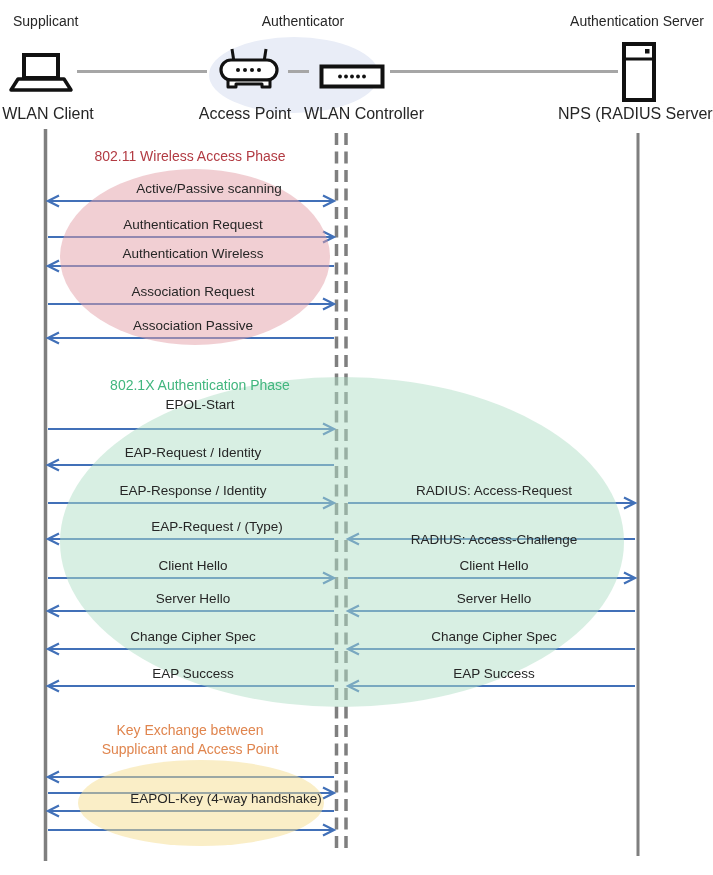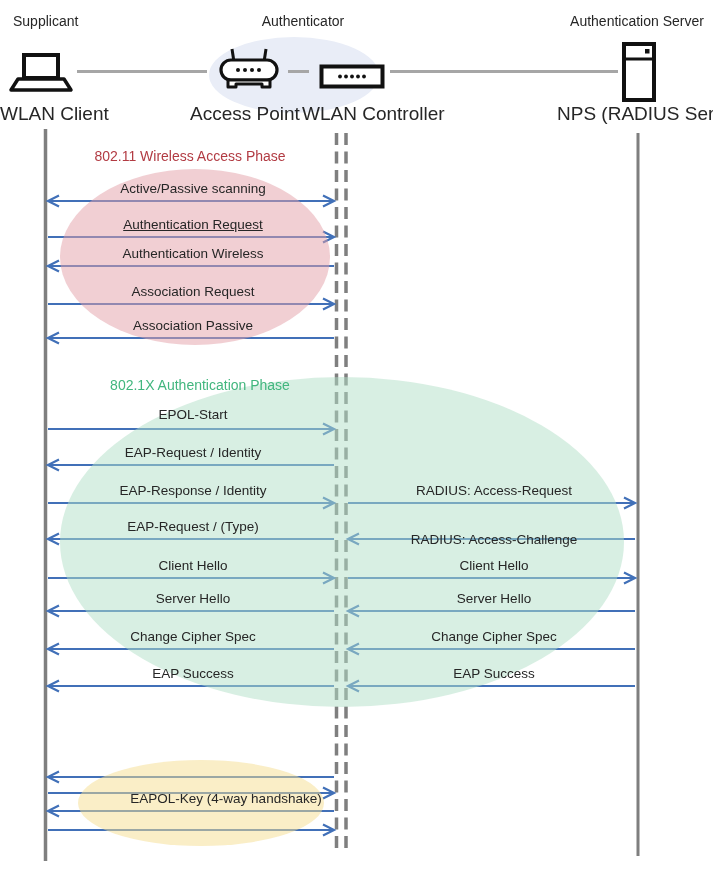--- a/index.html
+++ b/index.html
@@ -1,20 +1,20 @@
 <!DOCTYPE html>
 <html><head>
 <meta charset="utf-8">
 <style>
   html,body{margin:0;padding:0;background:#ffffff;}
   .stage{
     position:relative;width:713px;height:875px;background:#ffffff;
     font-family:"Liberation Sans", sans-serif;color:#262626;overflow:hidden;
   }
-  .txt{position:absolute;font-size:19px;line-height:16px;white-space:pre;}
+  .txt{position:absolute;font-size:16px;line-height:16px;white-space:pre;}
   .center{text-align:center;}
   
   .bg-ellipse{position:absolute;border-radius:50%;z-index:0;}
   #diagram-svg{position:absolute;left:0;top:0;z-index:1;}
   .overlay-ellipse{position:absolute;border-radius:50%;z-index:2;pointer-events:none;}
   .icon{position:absolute;z-index:2;}
   .label-layer-item, .phase-title, .hdr{z-index:3;}
   .phase-title{position:absolute;font-size:14px;line-height:19px;}
   .phase-title.red{color:#b23b43;}
   .phase-title.green{color:#42b67e;}
@@ -179,31 +179,35 @@
     </svg>
   </div>
 
   <div class="txt hdr center" style="left:0px;top:106px;width:96px;">WLAN Client</div>
   <div class="txt hdr center" style="left:185px;top:106px;width:120px;">Access Point</div>
   <div class="txt hdr center" style="left:302px;top:106px;width:124px;">WLAN Controller</div>
   <div class="txt hdr center" style="left:557px;top:106px;width:162px;">NPS (RADIUS Server)</div>
 
   <div class="phase-title red center" style="left:40px;top:147px;width:300px;">802.11 Wireless Access Phase</div>
   <div class="phase-title green center" style="left:50px;top:376px;width:300px;">802.1X Authentication Phase</div>
+  <div class="phase-title orange center" style="left:40px;top:721px;width:300px;">
+    <div>Key Exchange between</div>
+    <div>Supplicant and Access Point</div>
+  </div>
 
   <div id="labels-layer">
-      <div class="msg-label label-layer-item" style="left: 43px; top: 181px;">Active/Passive scanning</div>
-      <div class="msg-label label-layer-item" style="left: 43px; top: 217px; text-decoration: underline;">Authentication Request</div>
+      <div class="msg-label label-layer-item" style="left: 43px; top: 181px; padding-left: 16px;">Active/Passive scanning</div>
+      <div class="msg-label label-layer-item" style="left: 43px; top: 217px;">Authentication Request</div>
       <div class="msg-label label-layer-item" style="left: 43px; top: 246px;">Authentication Wireless</div>
       <div class="msg-label label-layer-item" style="left: 43px; top: 284px;">Association Request</div>
       <div class="msg-label label-layer-item" style="left: 43px; top: 318px;">Association Passive</div>
-      <div class="msg-label label-layer-item" style="left: 43px; top: 407px;">EPOL-Start</div>
+      <div class="msg-label label-layer-item" style="left: 43px; top: 397px; padding-left: 7px;">EPOL-Start</div>
       <div class="msg-label label-layer-item" style="left: 43px; top: 445px;">EAP-Request / Identity</div>
       <div class="msg-label label-layer-item" style="left: 43px; top: 483px;">EAP-Response / Identity</div>
-      <div class="msg-label label-layer-item" style="left: 43px; top: 519px;">EAP-Request / (Type)</div>
+      <div class="msg-label label-layer-item" style="left: 43px; top: 519px; padding-left: 24px;">EAP-Request / (Type)</div>
       <div class="msg-label label-layer-item" style="left: 43px; top: 558px;">Client Hello</div>
       <div class="msg-label label-layer-item" style="left: 43px; top: 591px;">Server Hello</div>
       <div class="msg-label label-layer-item" style="left: 43px; top: 629px;">Change Cipher Spec</div>
       <div class="msg-label label-layer-item" style="left: 43px; top: 666px;">EAP Success</div>
       <div class="msg-label label-layer-item" style="left: 43px; top: 791px; padding-left: 33px;">EAPOL-Key (4-way handshake)</div>
       <div class="msg-label label-layer-item" style="left: 344px; top: 483px;">RADIUS: Access-Request</div>
       <div class="msg-label label-layer-item" style="left: 344px; top: 519px; margin-top: 13px;">RADIUS: Access-Challenge</div>
       <div class="msg-label label-layer-item" style="left: 344px; top: 558px;">Client Hello</div>
       <div class="msg-label label-layer-item" style="left: 344px; top: 591px;">Server Hello</div>
       <div class="msg-label label-layer-item" style="left: 344px; top: 629px;">Change Cipher Spec</div>

